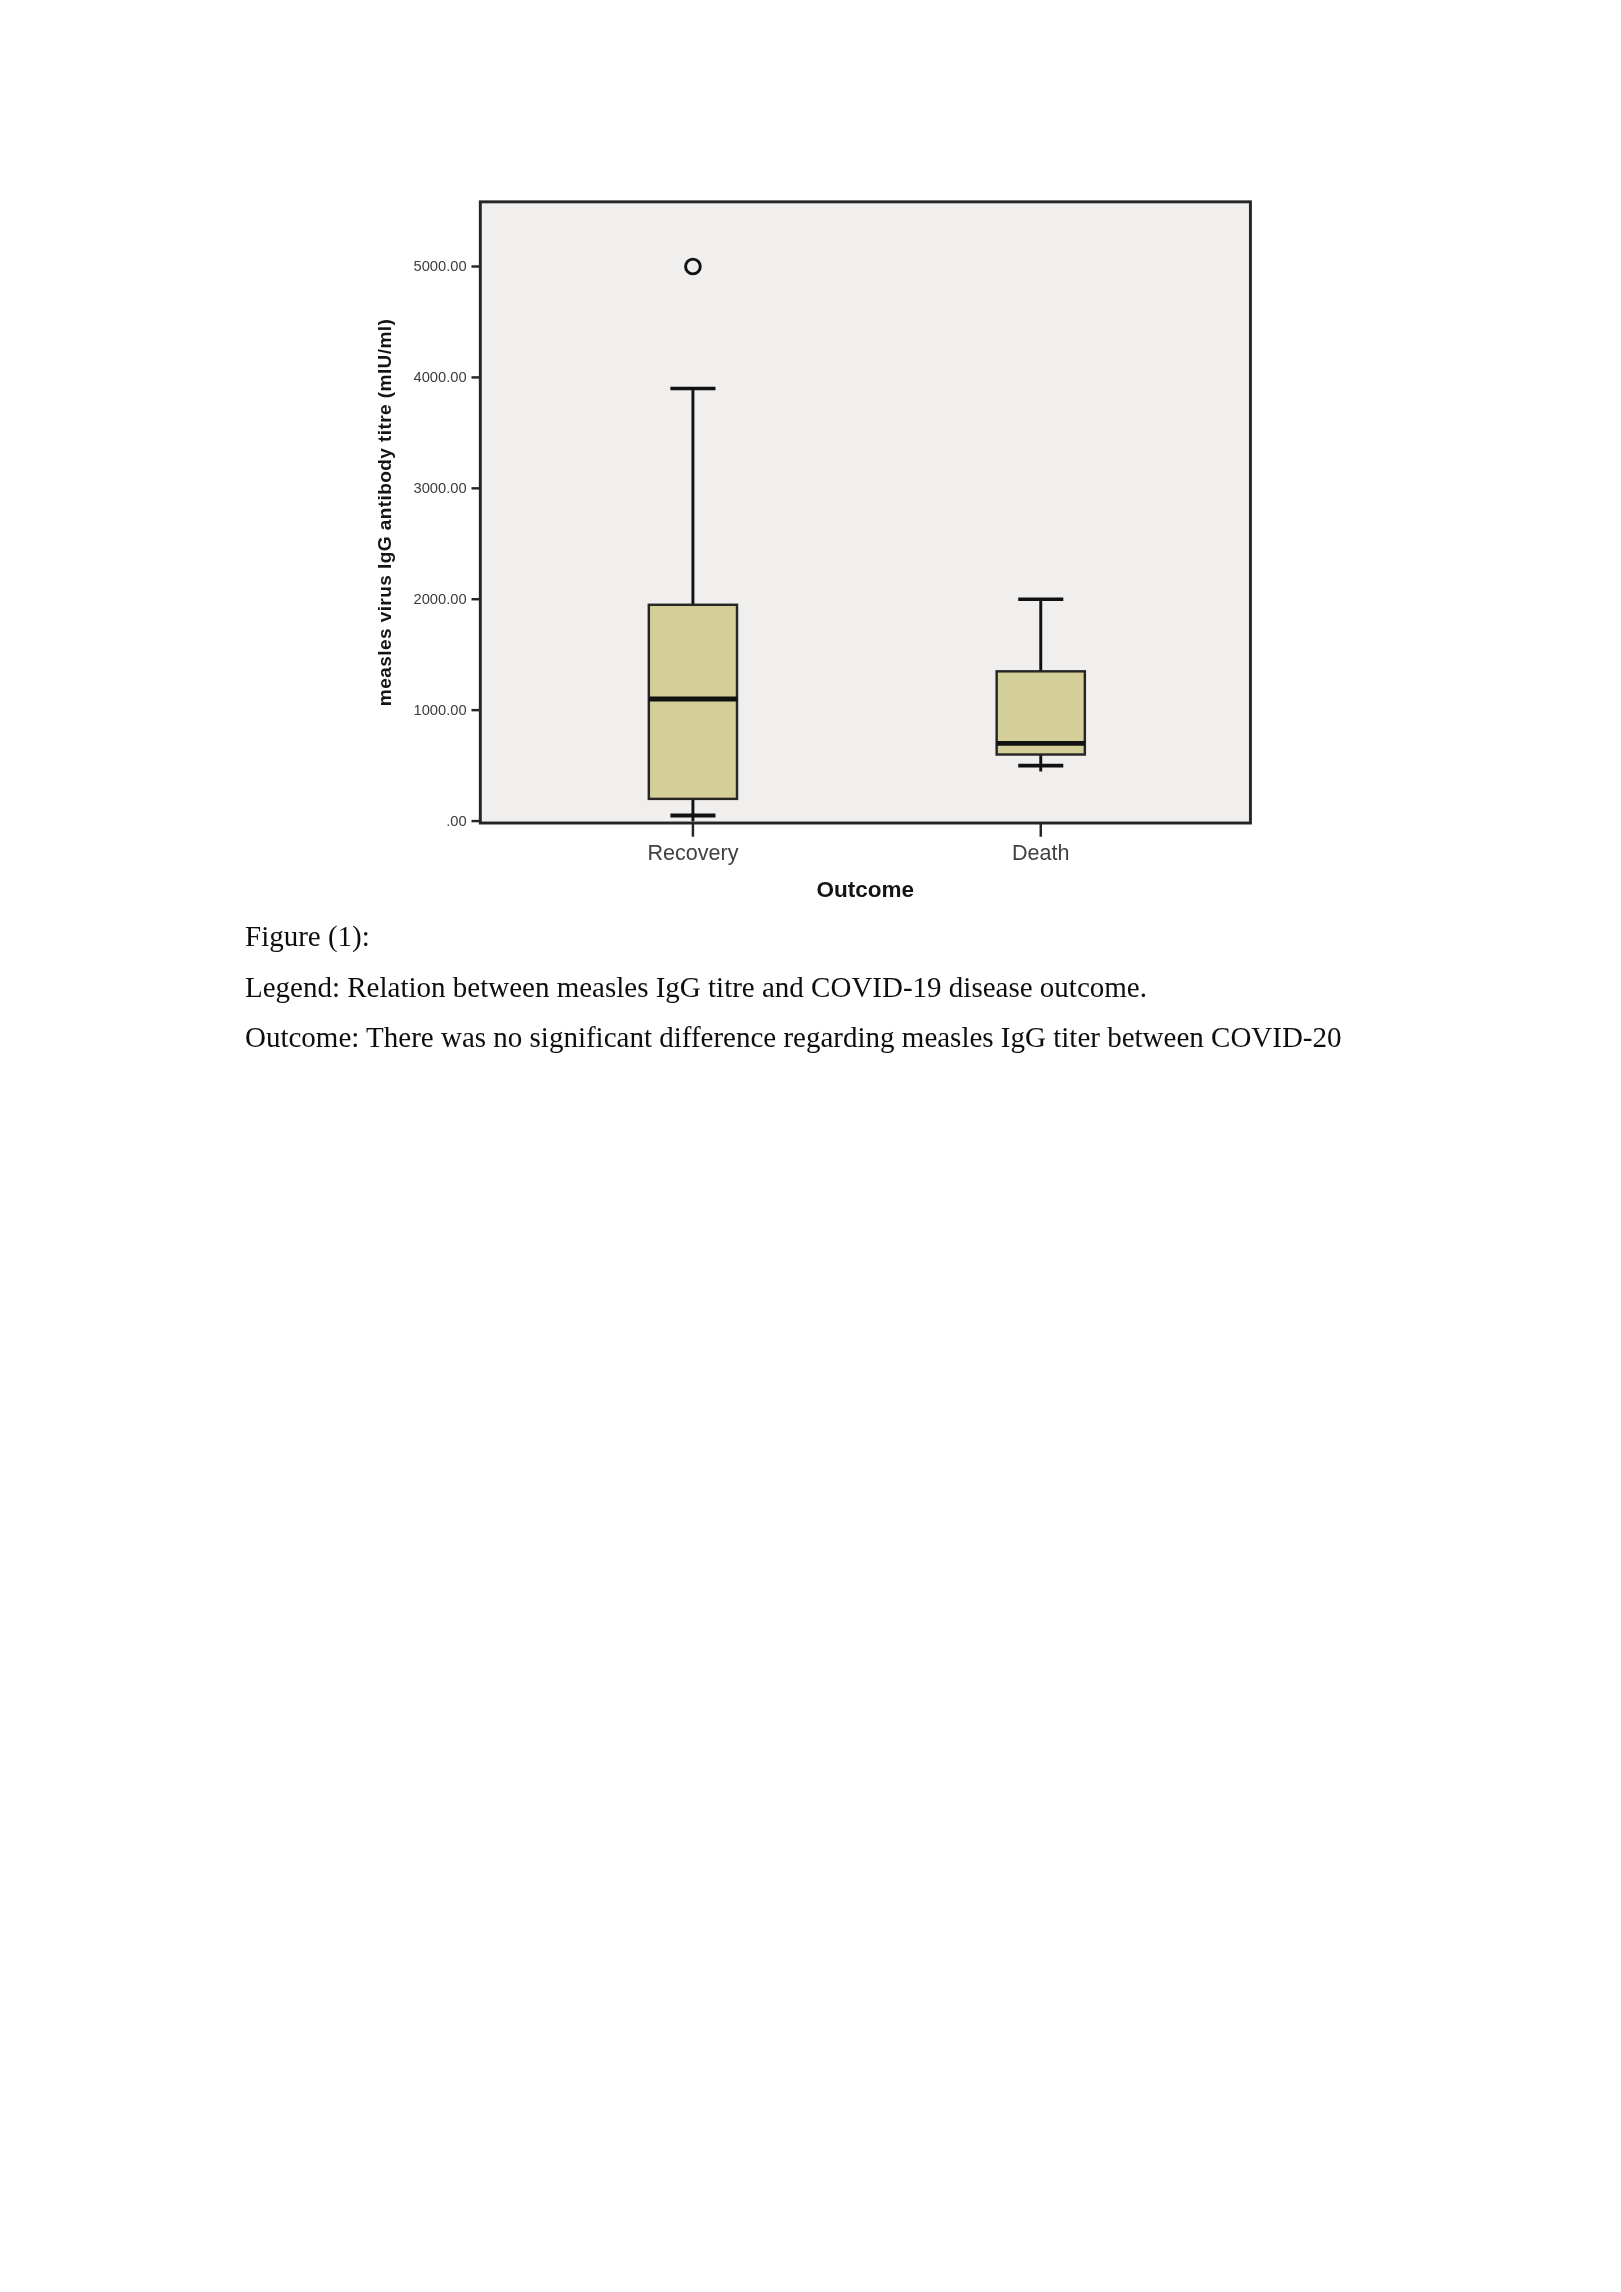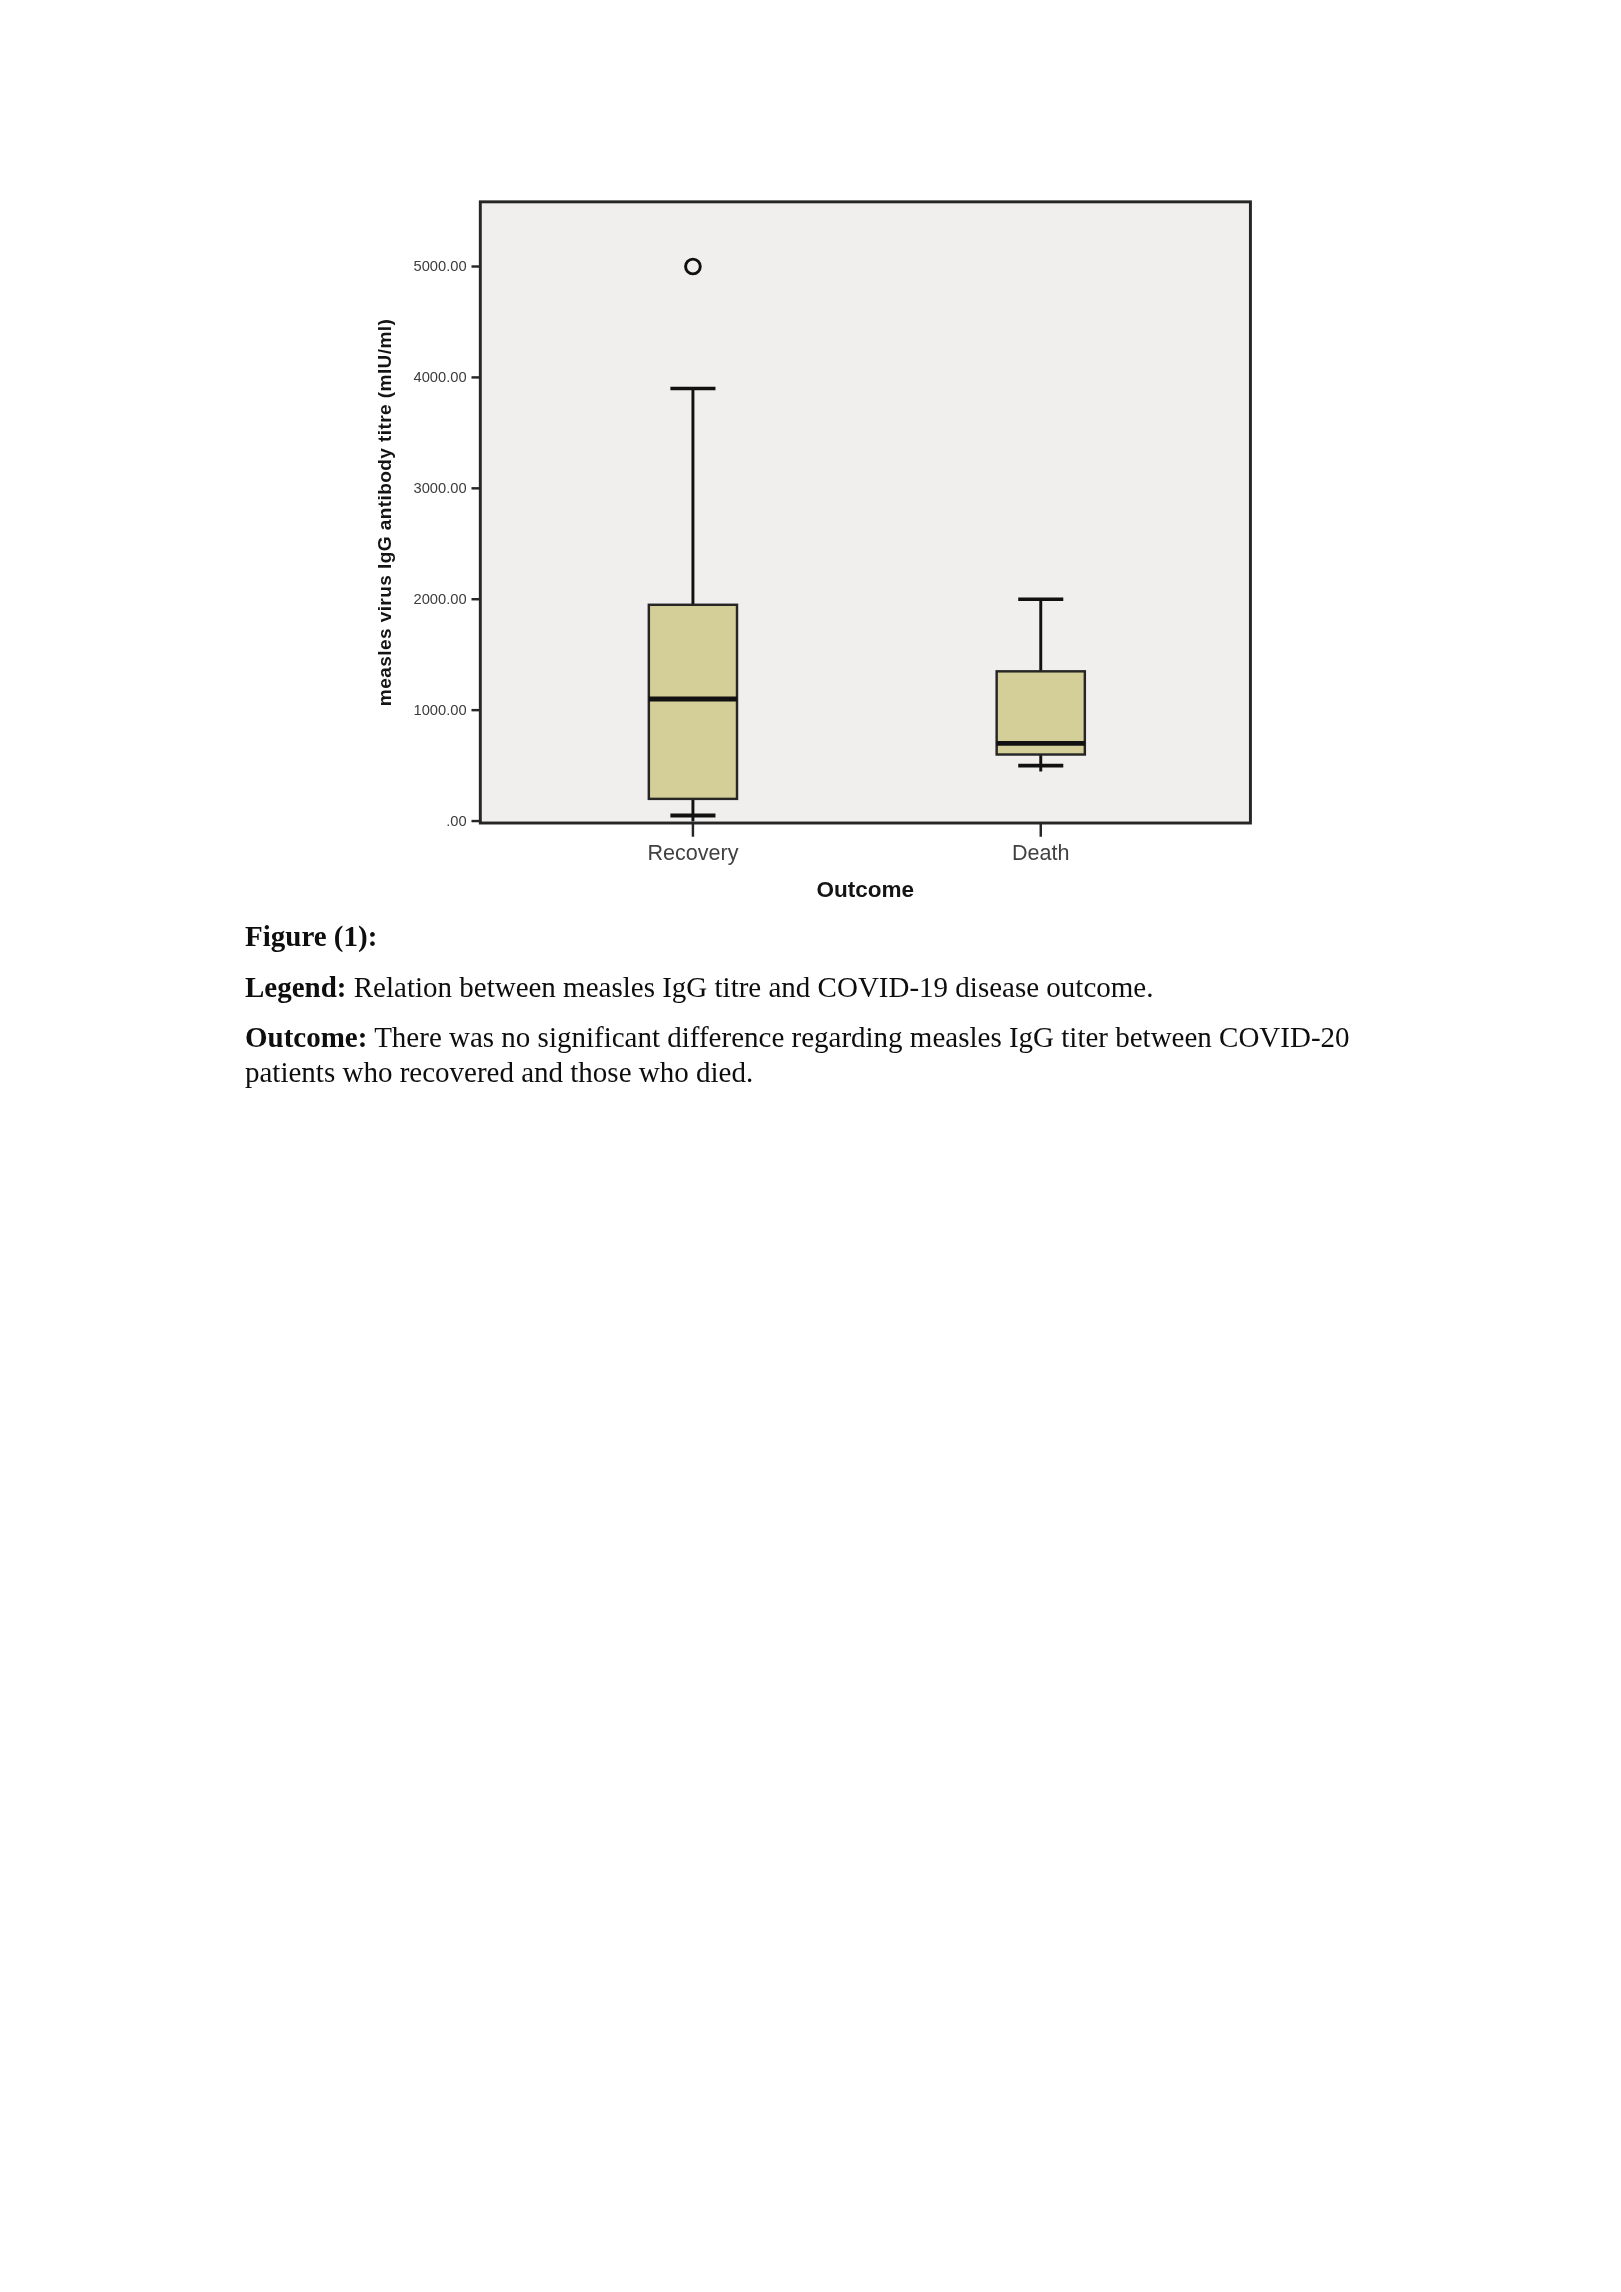--- a/index.html
+++ b/index.html
@@ -12,21 +12,21 @@
   .chart-svg{position:absolute;left:0;top:0;}
   .tick-label{font-family:"Liberation Sans",sans-serif;font-size:15px;fill:#3c3c3c;}
   .cat-label{font-family:"Liberation Sans",sans-serif;font-size:22px;fill:#414141;}
   .x-title{font-family:"Liberation Sans",sans-serif;font-size:23px;font-weight:bold;fill:#141414;}
   .y-title{font-family:"Liberation Sans",sans-serif;font-size:19.5px;font-weight:bold;fill:#141414;letter-spacing:.4px;}
   .text-block{
     position:absolute;left:245px;top:919px;
     color:#0e0e0e;font-size:29px;line-height:35px;
   }
   .para{margin:0 0 15.7px 0;white-space:nowrap;}
-  .para b{font-weight:bold;}
+  .para b{font-weight:normal;}
   .caption-line2{display:block;}
 </style>
 </head>
 <body>
 
 <svg id="chart-svg" class="chart-svg" width="1621" height="921" viewBox="0 0 1654 940">
     <rect x="490" y="206" width="786" height="634" fill="#f0efee" stroke="#262626" stroke-width="3"></rect>
     <line x1="481" y1="272" x2="490" y2="272" stroke="#262626" stroke-width="2.5"></line>
     <text x="476" y="277" text-anchor="end" class="tick-label">5000.00</text>
     <line x1="481" y1="385.20000000000005" x2="490" y2="385.20000000000005" stroke="#262626" stroke-width="2.5"></line>
@@ -56,15 +56,15 @@
     <rect x="1017" y="685.1800000000001" width="90" height="84.89999999999998" fill="#d4cf98" stroke="#262626" stroke-width="2.5"></rect>
     <line x1="1017" y1="758.76" x2="1107" y2="758.76" stroke="#111111" stroke-width="5"></line>
     <line x1="1062" y1="840" x2="1062" y2="854" stroke="#262626" stroke-width="2.5"></line>
     <text x="1062" y="878" text-anchor="middle" class="cat-label">Death</text>
     <text x="883" y="916" text-anchor="middle" class="x-title">Outcome</text>
   </svg>
 
 <div class="text-block">
   <p class="para"><b>Figure (1):</b></p>
   <p class="para"><b>Legend:</b><span> Relation between measles IgG titre and COVID-19 disease outcome.</span></p>
-  <p class="para"><b>Outcome:</b><span> There was no significant difference regarding measles IgG titer between COVID-20</span><span class="caption-line2">patients who recovered and those who died.</span></p>
+  <p class="para"><b>Outcome:</b><span> There was no significant difference regarding measles IgG titer between COVID-20</span></p>
 </div>
 
 
 </body></html>

